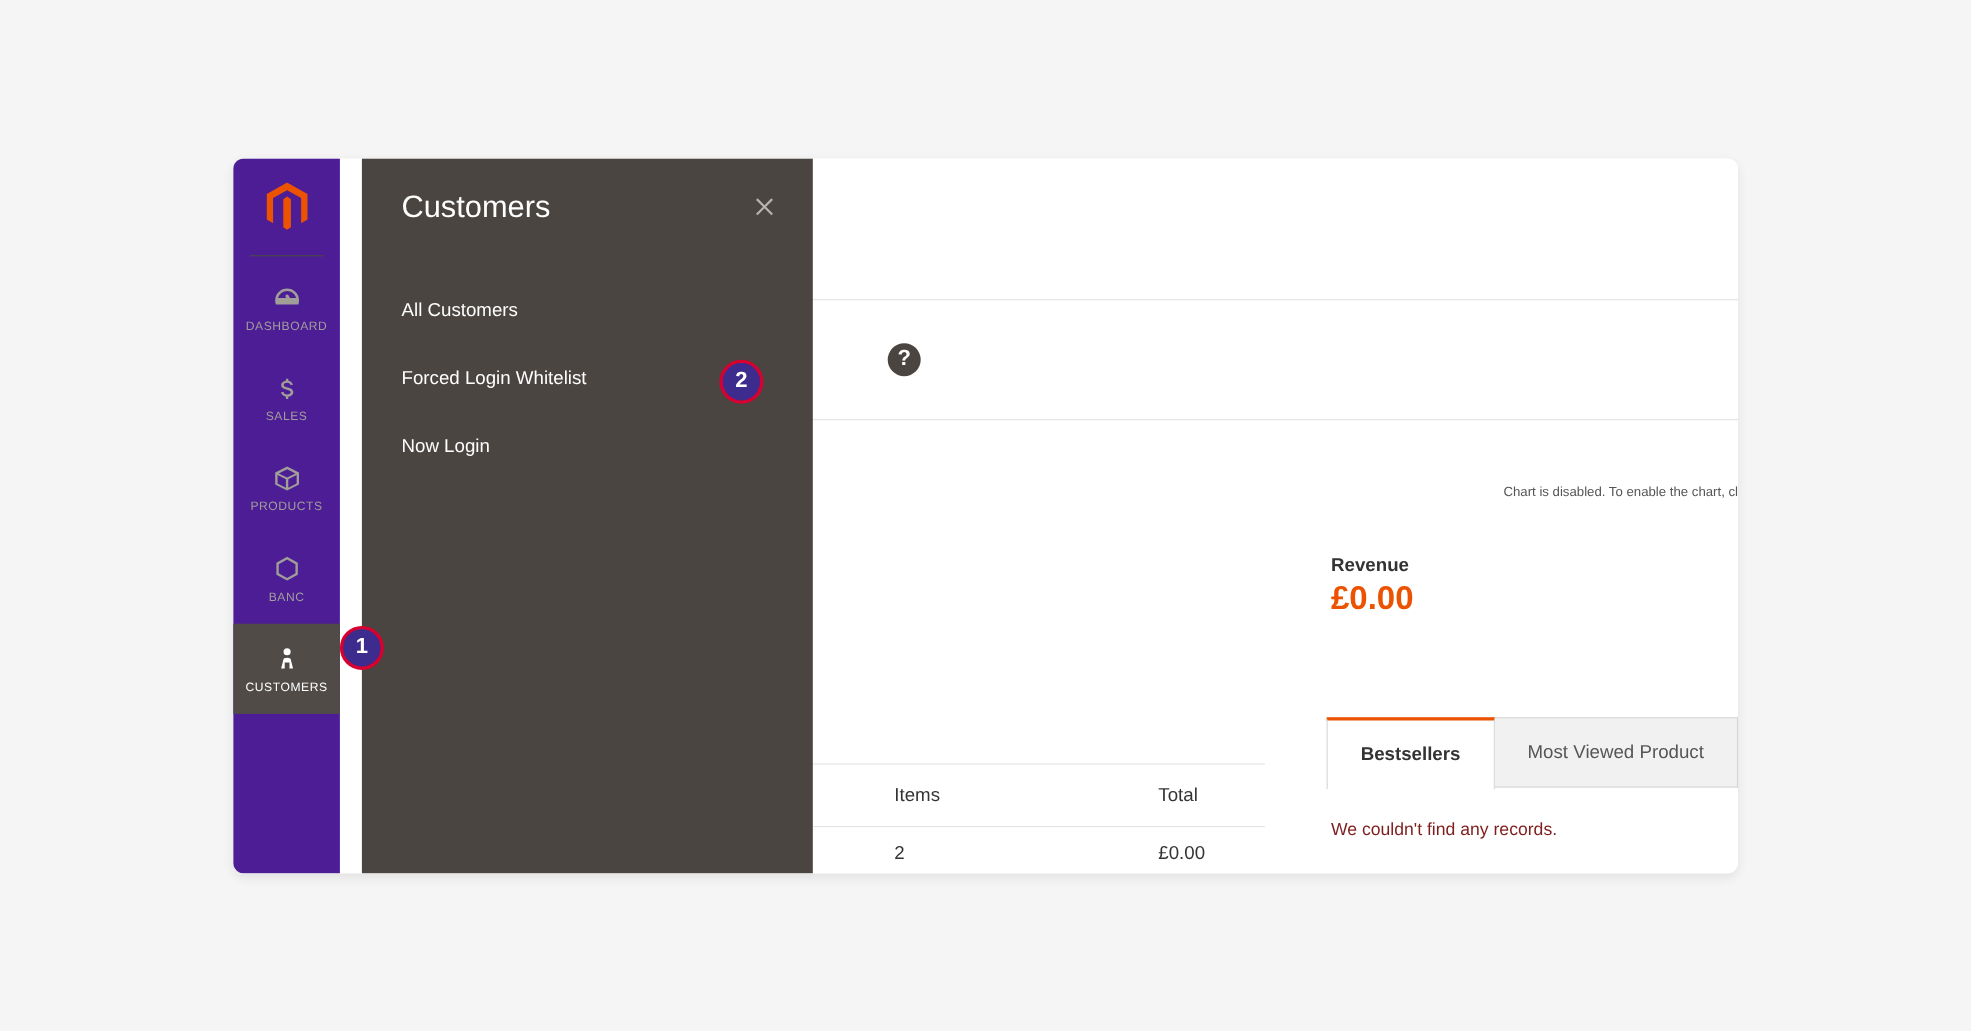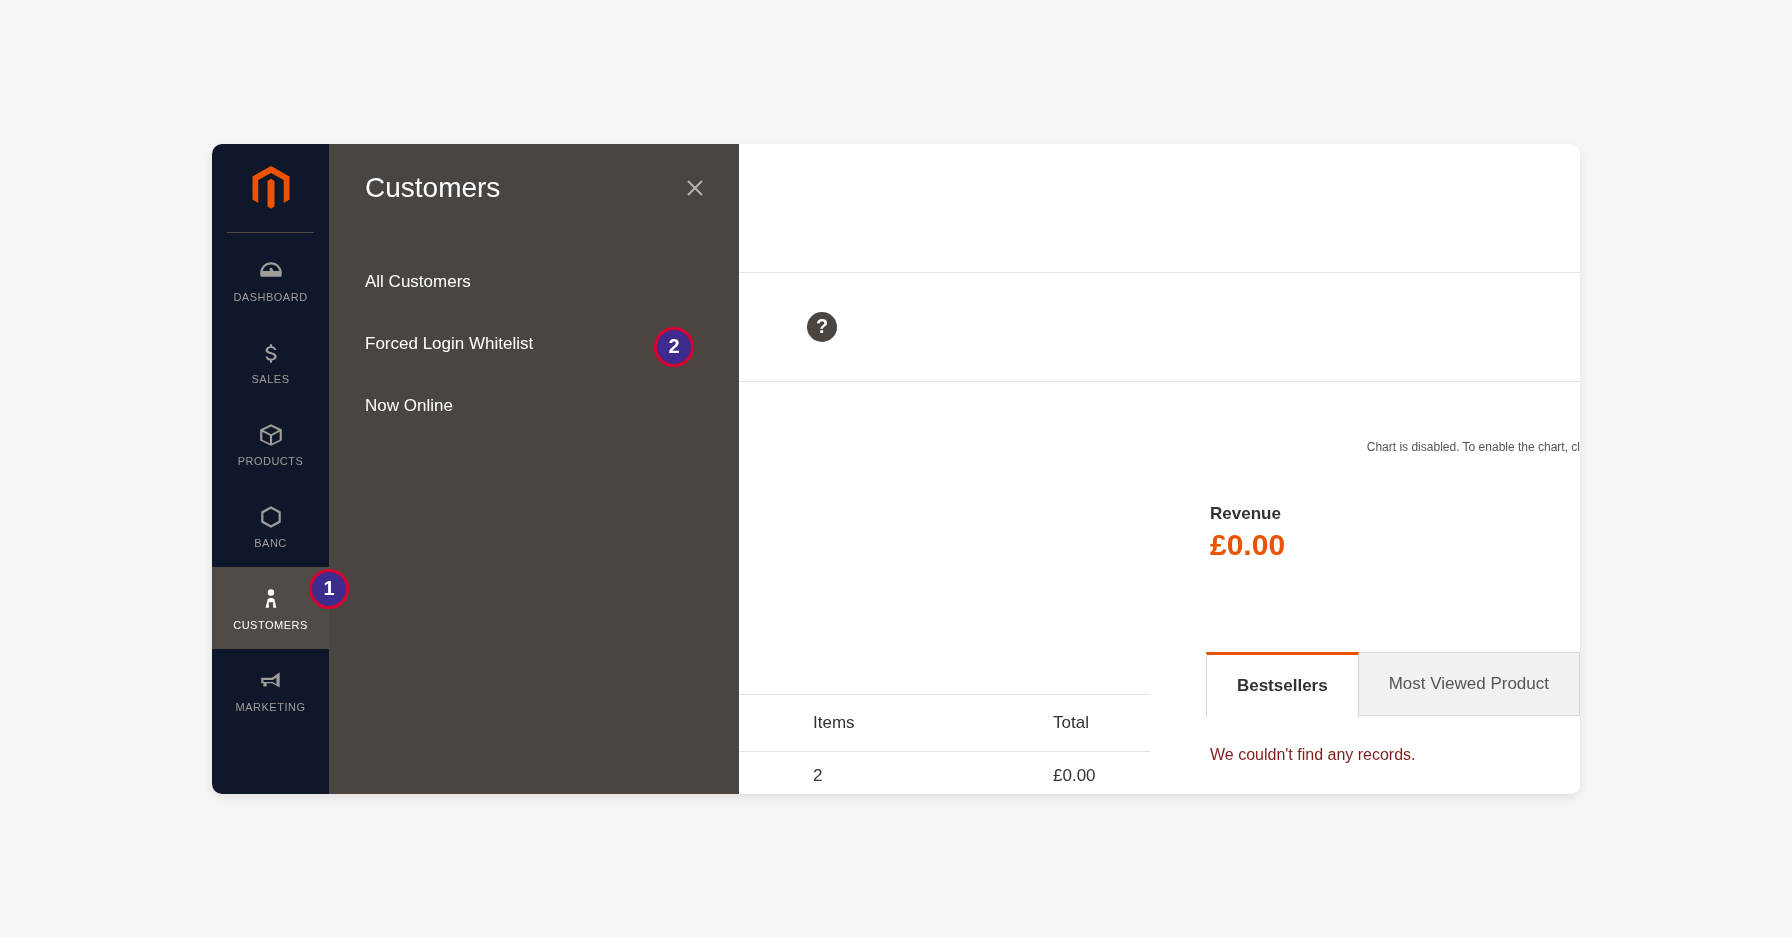--- a/index.html
+++ b/index.html
@@ -1,19 +1,19 @@
 <!DOCTYPE html>
 <html><head>
 <meta charset="utf-8">
 <style>
   html,body{margin:0;padding:0;width:1792px;height:937px;background:#f5f5f5;font-family:"Helvetica Neue",Helvetica,Arial,sans-serif;}
   .stage{position:absolute;left:50%;top:50%;transform:translate(-50%,-50%);width:1368px;height:650px;border-radius:10px;background:#fff;box-shadow:0 4px 10px rgba(0,0,0,.08);overflow:hidden;}
 
   
-  .rail{position:absolute;left:0;top:0;bottom:0;width:117px;background:#0f172a;color:#a19d99;text-align:center;font-size:11px;letter-spacing:.5px;}
+  .rail{position:absolute;left:0;top:0;bottom:0;width:97px;background:#4c1d95;color:#a19d99;text-align:center;font-size:11px;letter-spacing:.5px;}
   .rail-logo{height:88px;display:flex;align-items:center;justify-content:center;}
   .rail-logo svg{width:38px;height:44px;}
   .rail-divider{height:0;border-top:1px solid #4d4946;margin:0 15px 6px 15px;}
   .rail-item{display:flex;flex-direction:column;align-items:center;justify-content:center;height:82px;cursor:pointer;position:relative;}
   .rail-item.active{background:#504b47;color:#fff;}
   .rail-item .icon{width:28px;height:28px;display:flex;align-items:center;justify-content:center;margin-bottom:6px;}
   .rail-item .icon svg{width:26px;height:26px;fill:#a19d99;}
   .rail-item.active .icon svg{fill:#fff;}
   .rail-item span{display:block;}
 
@@ -108,43 +108,35 @@
 
     <div class="rail-item active">
       <div class="icon">
         <svg viewBox="0 0 24 24">
             <path d="M12 3a3 3 0 1 1 0 6 3 3 0 0 1 0-6zm0 8c2 0 3 1 3 1l2 8h-3v-5h-4v5H7l2-8s1-1 3-1z"></path>
           </svg>
       </div>
       <span>CUSTOMERS</span>
     </div>
 
-    <div class="rail-item">
-      <div class="icon">
-        <svg viewBox="0 0 24 24">
-            <path d="M20 4v14l-7-4H8v3H5v-3H3V9h10l7-5zM5 11v2h8.5l3.5 2V9l-3.5 2H5z"></path>
-          </svg>
-      </div>
-      <span>MARKETING</span>
-    </div>
   </div>
 
   <div class="flyout">
     <div class="flyout-header">
       <h1>Customers</h1>
       <div class="flyout-close">
         <svg viewBox="0 0 20 20">
             <path d="M3 3l14 14M17 3 3 17"></path>
           </svg>
       </div>
     </div>
     <div class="flyout-items">
       <a>All Customers</a>
       <a>Forced Login Whitelist</a>
-      <a>Now Online</a>
+      <a>Now Login</a>
     </div>
   </div>
 
   <div class="badge b1">1</div>
   <div class="badge b2">2</div>
 
   <div class="content">
     <div class="content-top"></div>
     <div class="help-row">
       <div class="help-icon">?</div>

